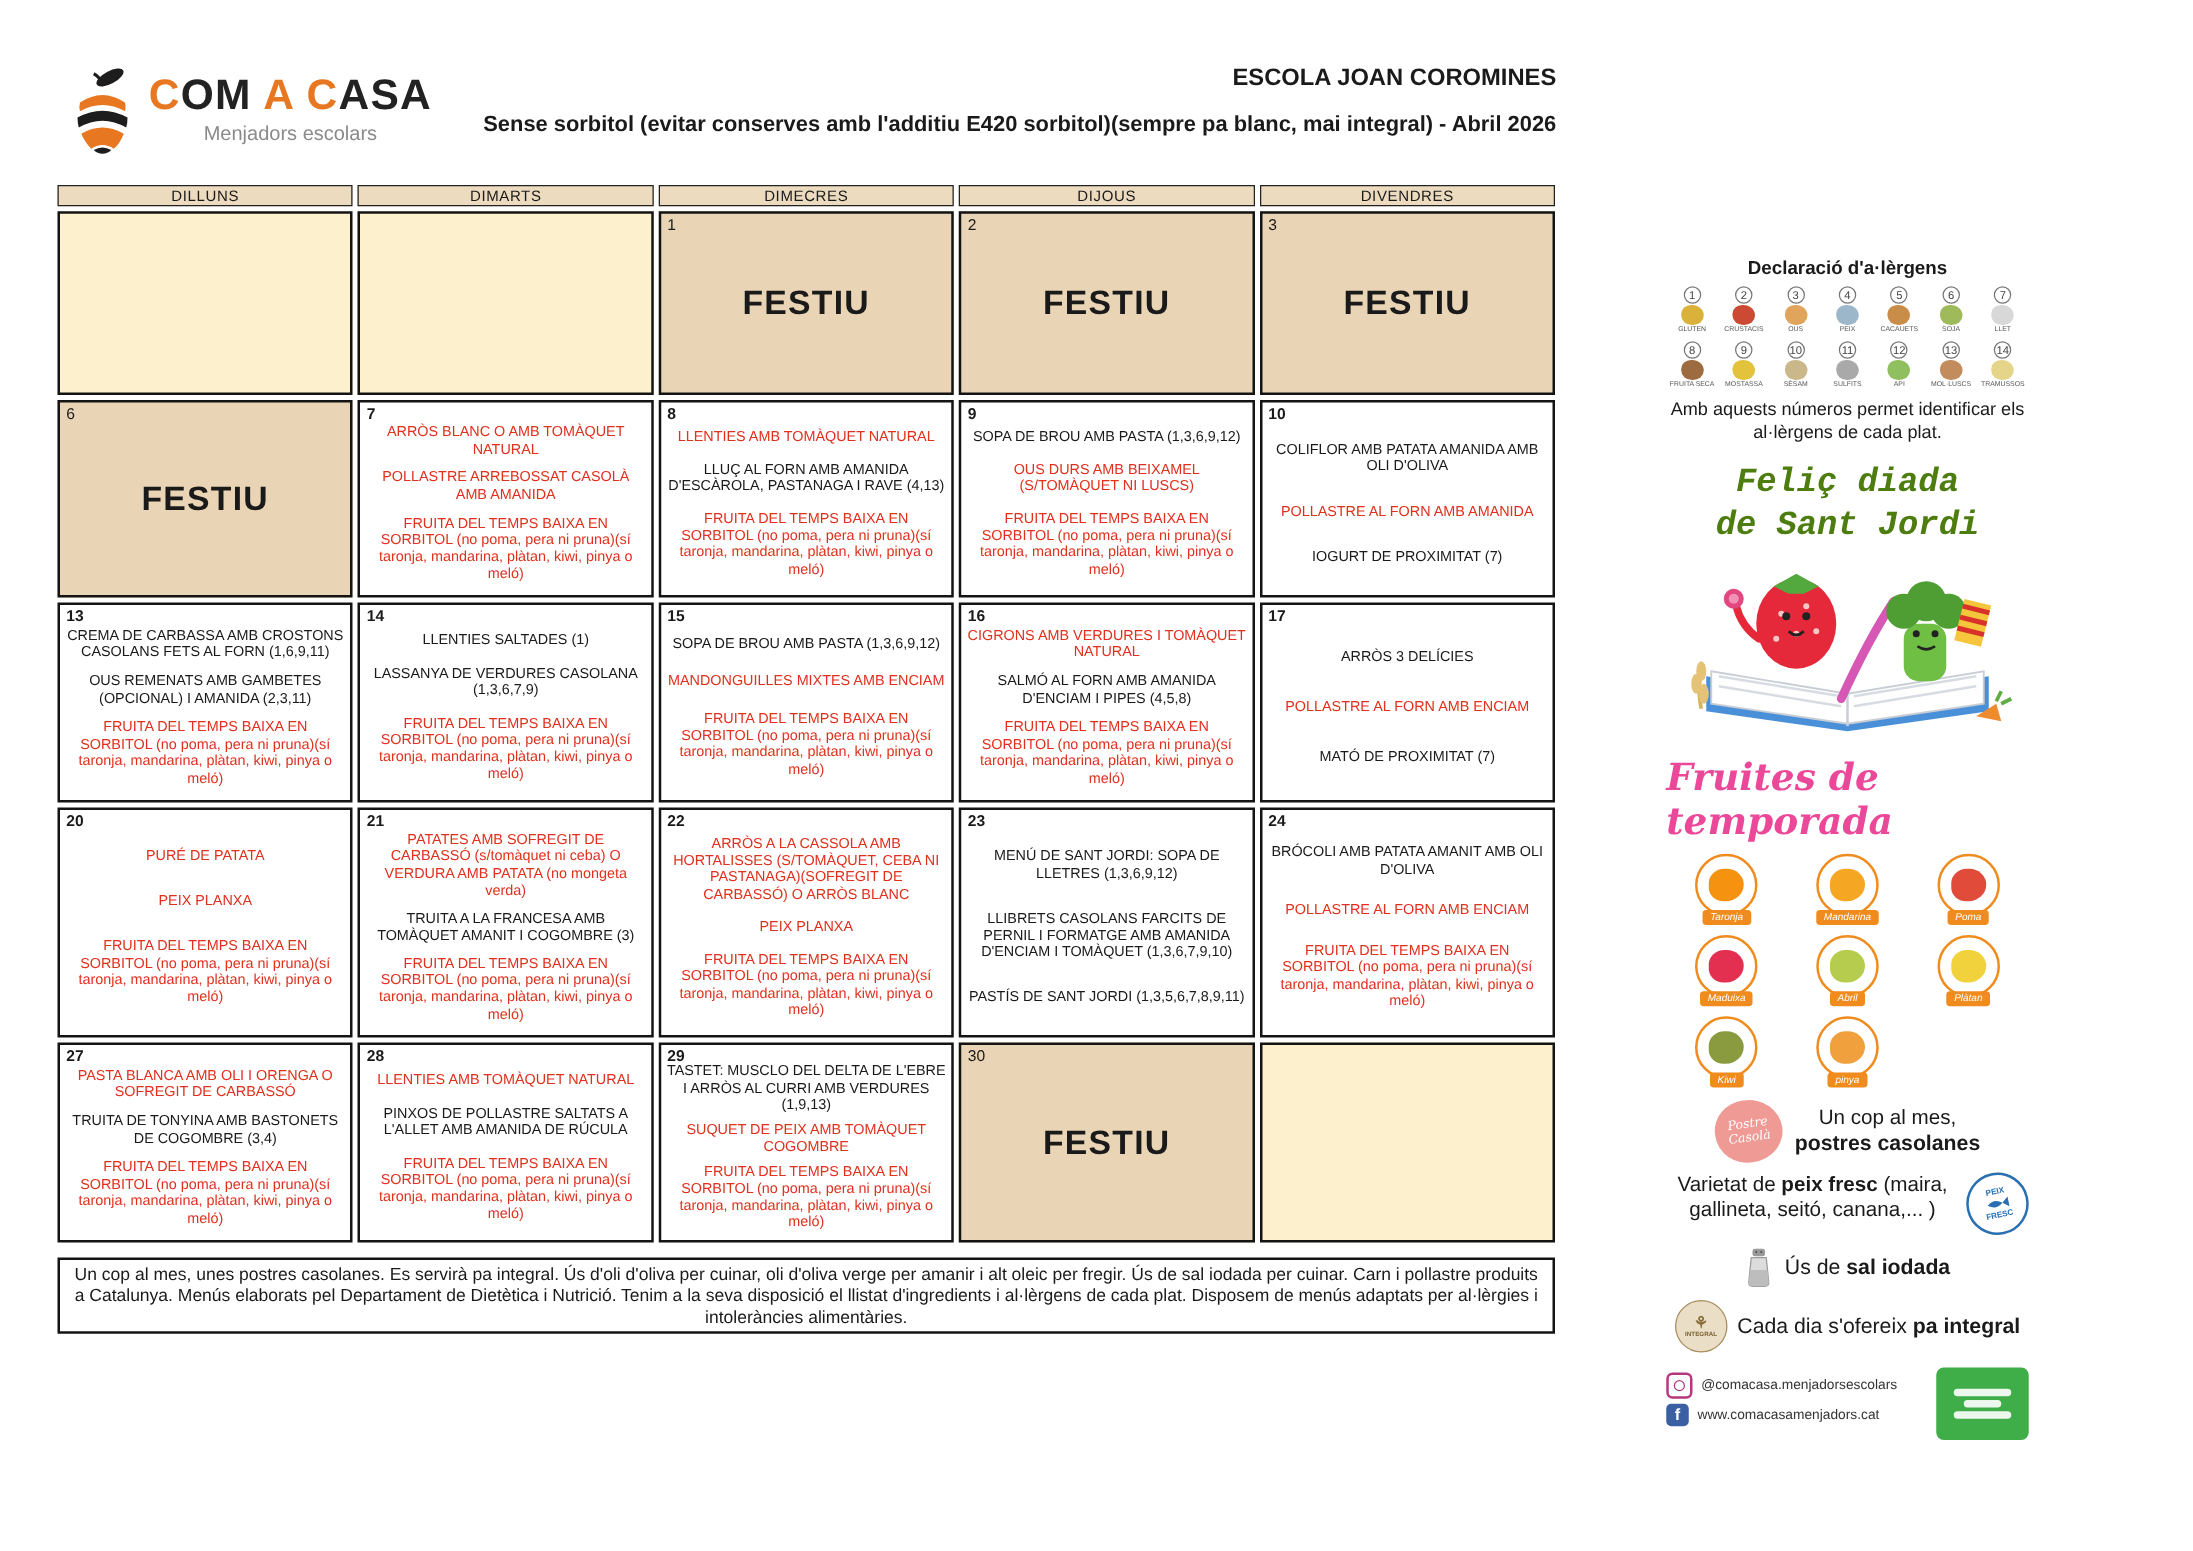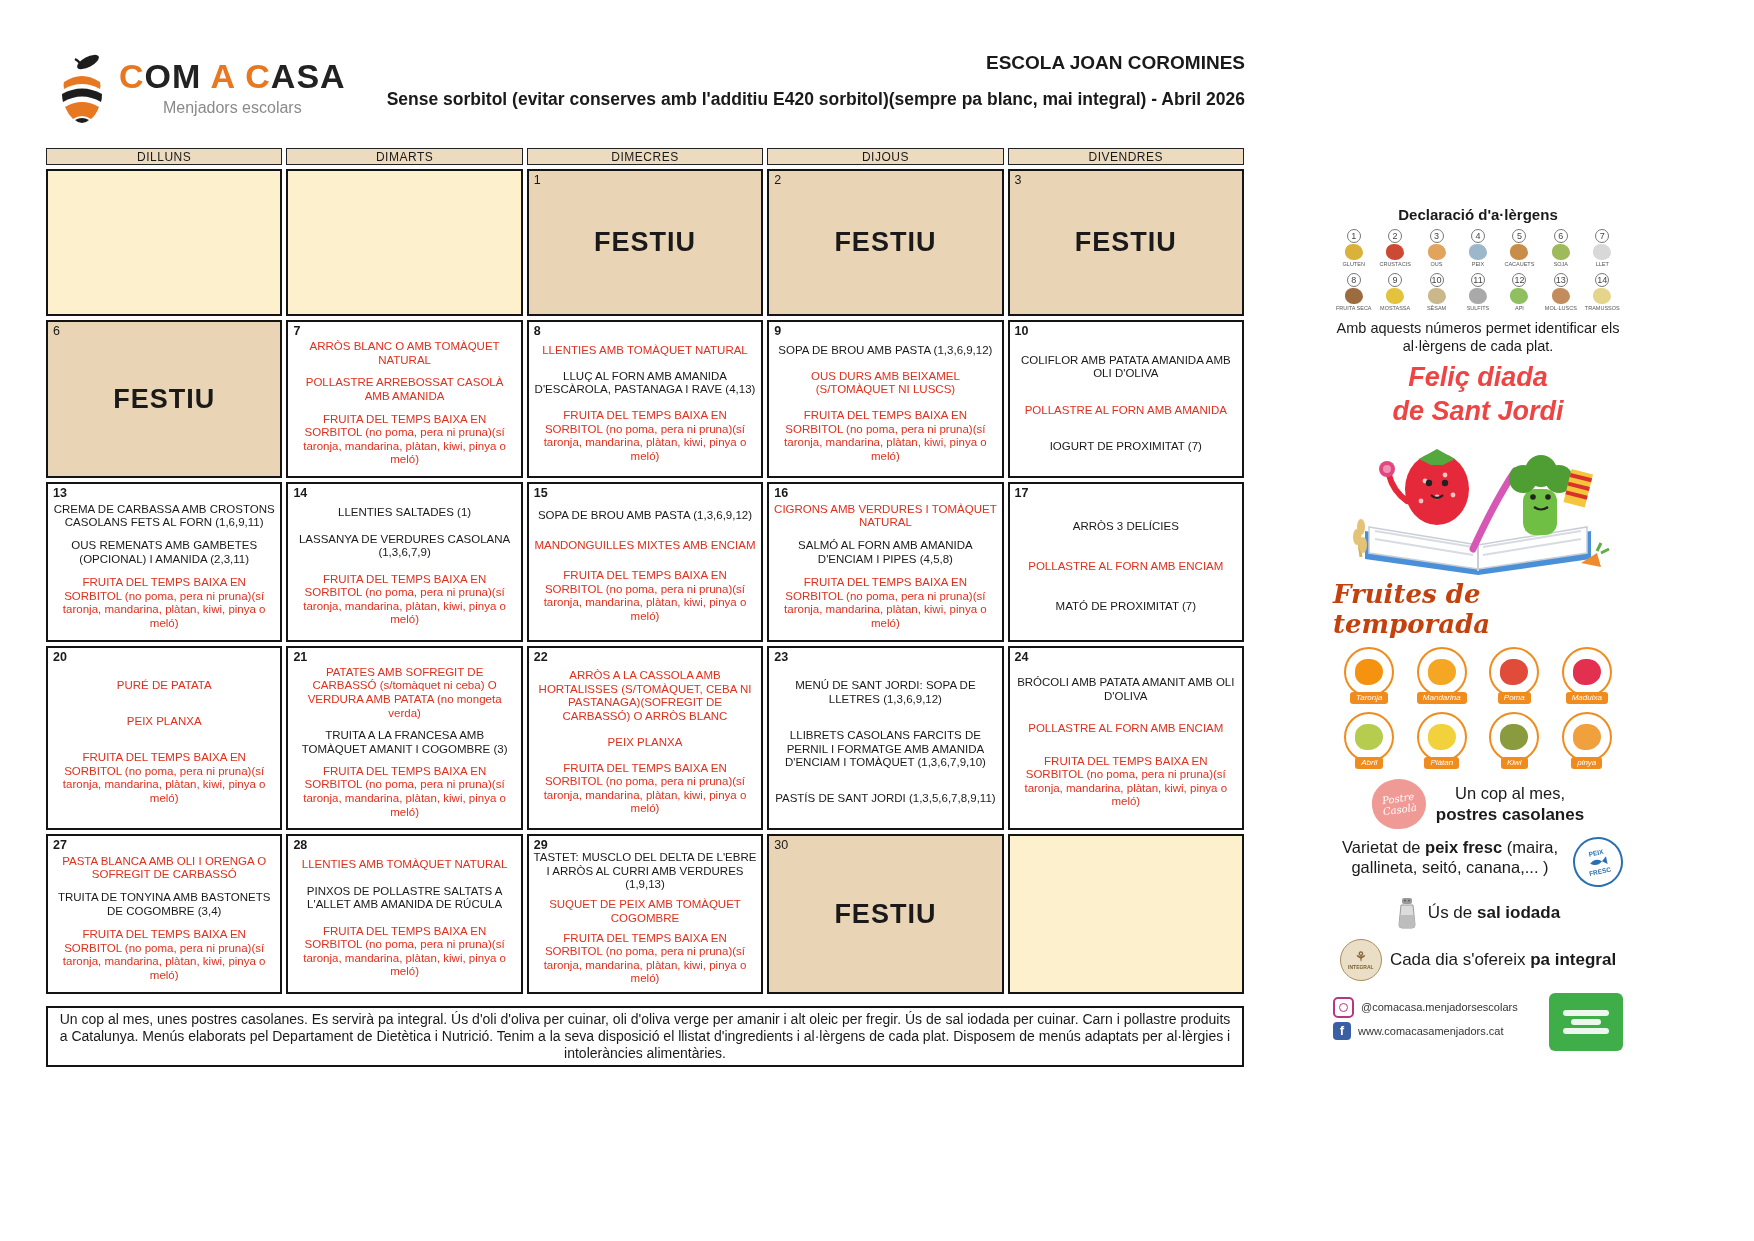--- a/index.html
+++ b/index.html
@@ -46,27 +46,27 @@
   .alg-title{font-size:15px;font-weight:bold;}
   .alg-grid{display:grid;grid-template-columns:repeat(7,1fr);width:100%;
             row-gap:6px;margin-top:6px;}
   .alg{display:flex;flex-direction:column;align-items:center;gap:1px;}
   .alg-num{font-size:9px;border:1px solid #777;border-radius:50%;width:12px;height:12px;
            display:flex;align-items:center;justify-content:center;color:#444;}
   .alg-dot{width:18px;height:16px;border-radius:45% 55% 50% 50%;display:block;}
   .alg-lab{font-size:5.5px;color:#555;text-align:center;line-height:1.1;}
   .alg-note{font-size:14.5px;text-align:center;margin-top:8px;line-height:1.25;}
 
-  .sj-script{font-family:Liberation Sans, sans-serif;font-style:italic;font-weight:bold;
-             color:#ef4444;font-size:27px;line-height:1.25;text-align:center;margin-top:6px;}
+  .sj-script{font-family:Liberation Mono, monospace;font-style:italic;font-weight:bold;
+             color:#4d7c0f;font-size:27px;line-height:1.25;text-align:center;margin-top:16px;}
   .sj-art{margin-top:2px;}
 
   .fruit-title{font-family:"DejaVu Serif",serif;font-style:italic;font-weight:bold;
-               color:#c2410c;font-size:26px;margin-top:0;}
-  .fruit-grid{display:grid;grid-template-columns:repeat(4,1fr);width:100%;
+               color:#ec4899;font-size:30px;margin-top:16px;}
+  .fruit-grid{display:grid;grid-template-columns:repeat(3,1fr);width:100%;
               row-gap:8px;margin-top:8px;}
   .fruit{display:flex;flex-direction:column;align-items:center;}
   .fruit-ring{width:46px;height:46px;border:2.5px solid #f08c1e;border-radius:50%;
               display:flex;align-items:center;justify-content:center;background:#fff;}
   .fruit-ball{width:28px;height:26px;border-radius:48% 52% 55% 45%;}
   .fruit-pill{margin-top:-5px;background:#f08c1e;color:#fff;font-style:italic;
               font-size:8px;padding:1.5px 6px;border-radius:3px;z-index:2;}
 
   .postres-row{display:flex;align-items:center;gap:10px;margin-top:10px;}
   .postre-badge{width:54px;height:50px;background:#ef9a94;border-radius:48% 52% 50% 50%;

